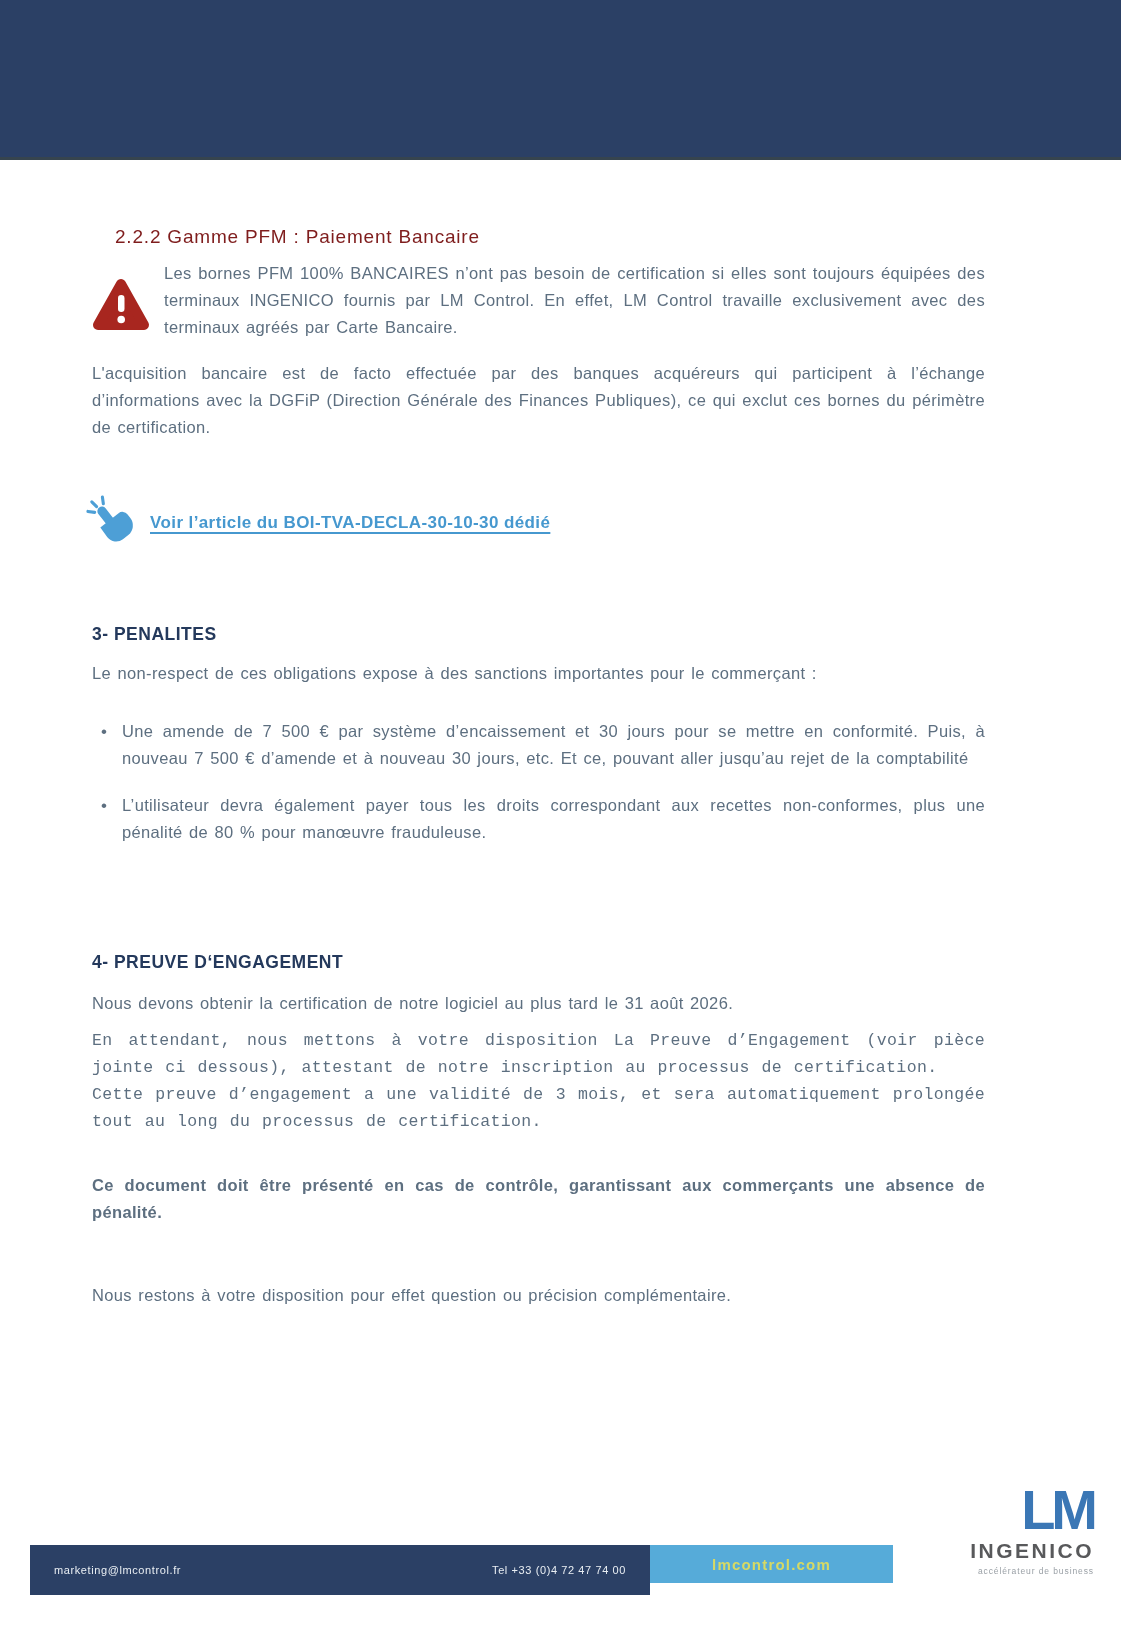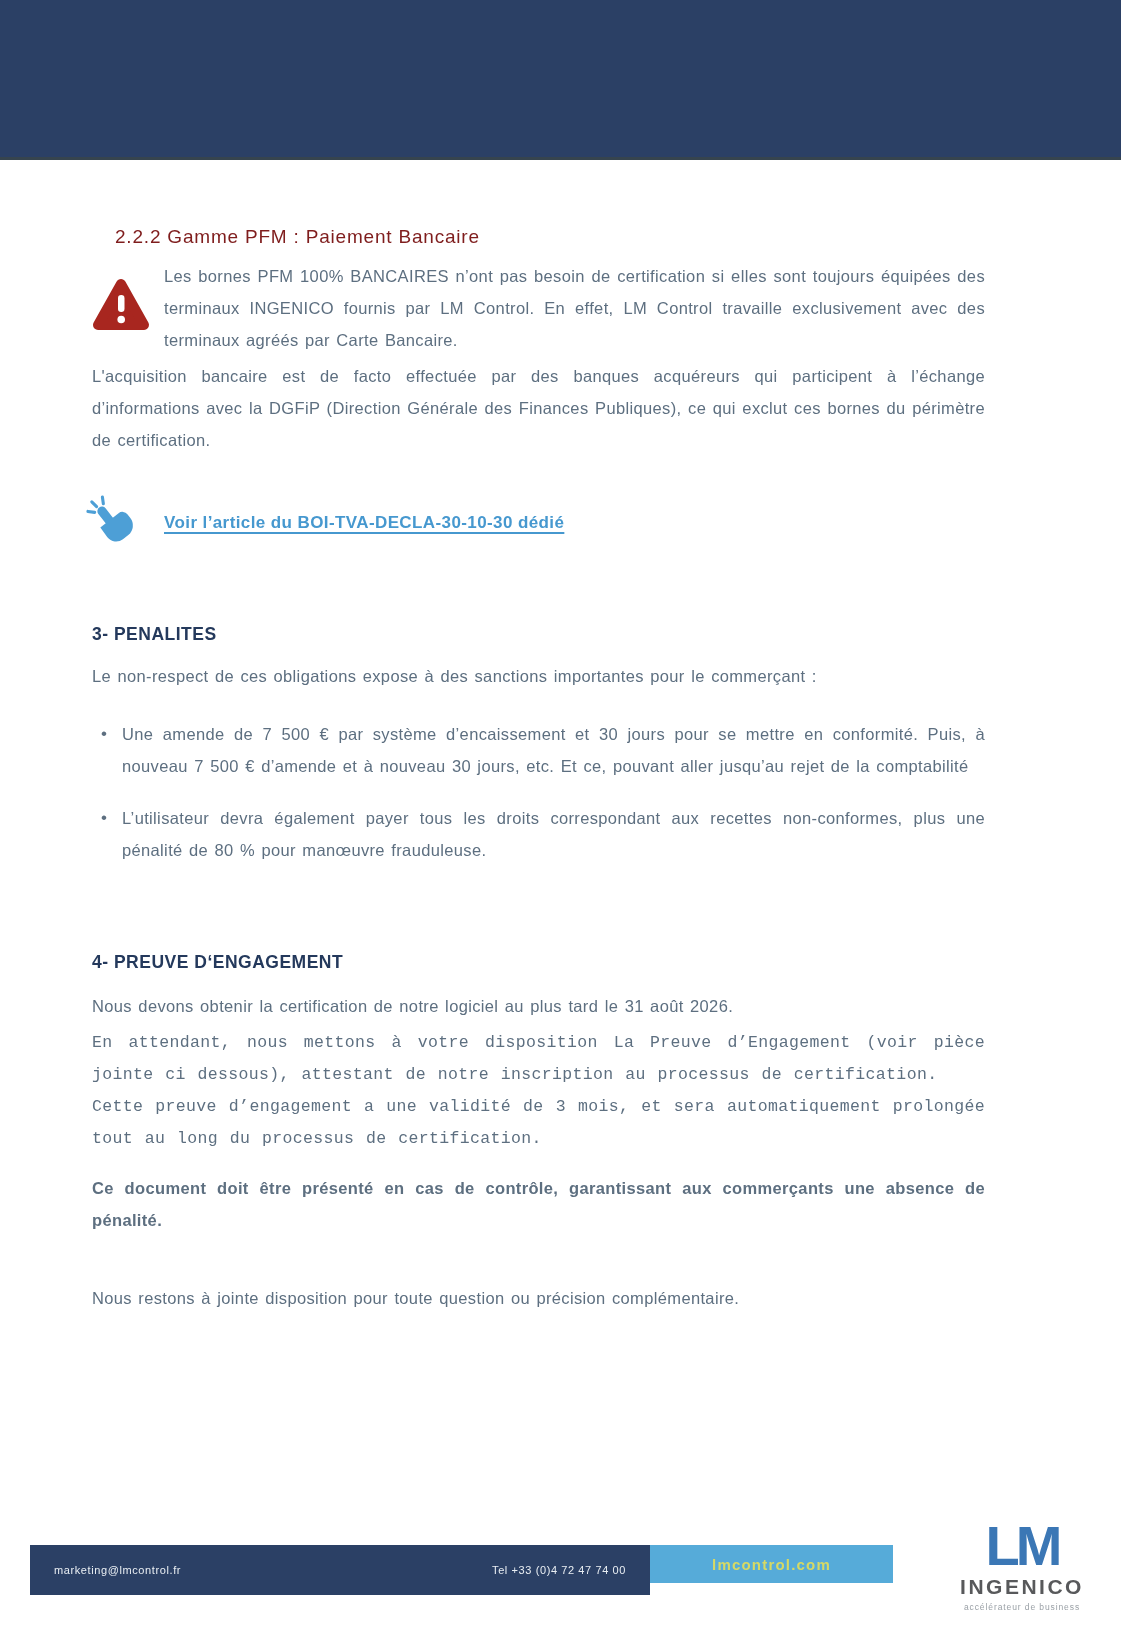--- a/index.html
+++ b/index.html
@@ -8,32 +8,32 @@
     width:1121px; height:1628px; position:relative; overflow:hidden;
     font-family:"Liberation Sans","DejaVu Sans",sans-serif;
     color:#5d6f80;
   }
   .header-band {
     position:absolute; top:0; left:0; width:1121px; height:160px;
     background:#2b4065; border-bottom:3px solid #36444e;
   }
   .abs { position:absolute; left:92px; width:893px; }
   .body-text {
-    font-size:16.5px; line-height:32px; letter-spacing:0.35px;
+    font-size:16.5px; line-height:27px; letter-spacing:0.35px;
     word-spacing:1.5px; text-align:justify; color:#5d6f80;
   }
   .section-sub {
     position:absolute; left:115px; top:226px;
     font-size:19px; font-weight:400; color:#7f1d1d; letter-spacing:0.8px;
   }
   .warning-row { top:260px; display:flex; }
   .warning-icon-wrap { width:72px; flex:0 0 72px; padding-top:16px; }
   .warning-text { flex:1; }
   .para-acquisition { top:360px; }
-  .link-row { position:absolute; left:86px; top:494px; display:flex; align-items:center; gap:24px; }
+  .link-row { position:absolute; left:86px; top:494px; display:flex; align-items:center; gap:10px; }
   .article-link {
     font-size:17px; font-weight:700; color:#4698cf; letter-spacing:0.4px;
     text-decoration:underline; text-decoration-thickness:2px; text-underline-offset:4px;
     cursor:pointer;
   }
   .sec-title {
     position:absolute; left:92px;
     font-size:17.5px; font-weight:700; color:#24395c; letter-spacing:0.5px;
   }
   .s3-title { top:624px; }
@@ -53,21 +53,21 @@
   .footer-bar {
     position:absolute; left:30px; top:1545px; width:620px; height:50px;
     background:#2b4065; display:flex; align-items:center; justify-content:space-between;
     padding:0 24px; color:#e9eef3; font-size:11px; letter-spacing:0.6px;
   }
   .website-box {
     position:absolute; left:650px; top:1545px; width:243px; height:38px;
     background:#56abd9; display:flex; align-items:center; justify-content:center;
     color:#d6d964; font-weight:700; font-size:15px; letter-spacing:1.2px; cursor:pointer;
   }
-  .logo { position:absolute; left:950px; top:1482px; width:144px; text-align:center;margin-top:36px; }
+  .logo { position:absolute; left:950px; top:1482px; width:144px; text-align:right; }
   .logo-mark {
     font-size:56px; font-weight:900; color:#3b77b5; letter-spacing:-4px; line-height:1;
   }
   .logo-name {
     font-size:21px; font-weight:800; color:#58595b; letter-spacing:2.5px; margin-top:1px;
   }
   .logo-tag {
     font-size:8.5px; color:#9aa0a6; letter-spacing:0.9px; margin-top:3px;
   }
   svg { display:block; overflow:visible; }
@@ -122,21 +122,21 @@
 
 <p class="abs body-text p-nous">Nous devons obtenir la certification de notre logiciel au plus tard le 31 août 2026.</p>
 
 <div class="abs p-attendant">
   <p class="body-text">En attendant, nous mettons à votre disposition La Preuve d’Engagement (voir pièce jointe ci dessous), attestant de notre inscription au processus de certification.</p>
   <p class="body-text">Cette preuve d’engagement a une validité de 3 mois, et sera automatiquement prolongée tout au long du processus de certification.</p>
 </div>
 
 <p class="abs body-text p-document">Ce document doit être présenté en cas de contrôle, garantissant aux commerçants une absence de pénalité.</p>
 
-<p class="abs body-text p-closing">Nous restons à jointe disposition pour toute question ou précision complémentaire.</p>
+<p class="abs body-text p-closing">Nous restons à votre disposition pour effet question ou précision complémentaire.</p>
 
 <div class="footer-bar">
   <span>marketing@lmcontrol.fr</span>
   <span>Tel +33 (0)4 72 47 74 00</span>
 </div>
 
 <div class="website-box">
   <span>lmcontrol.com</span>
 </div>
 

